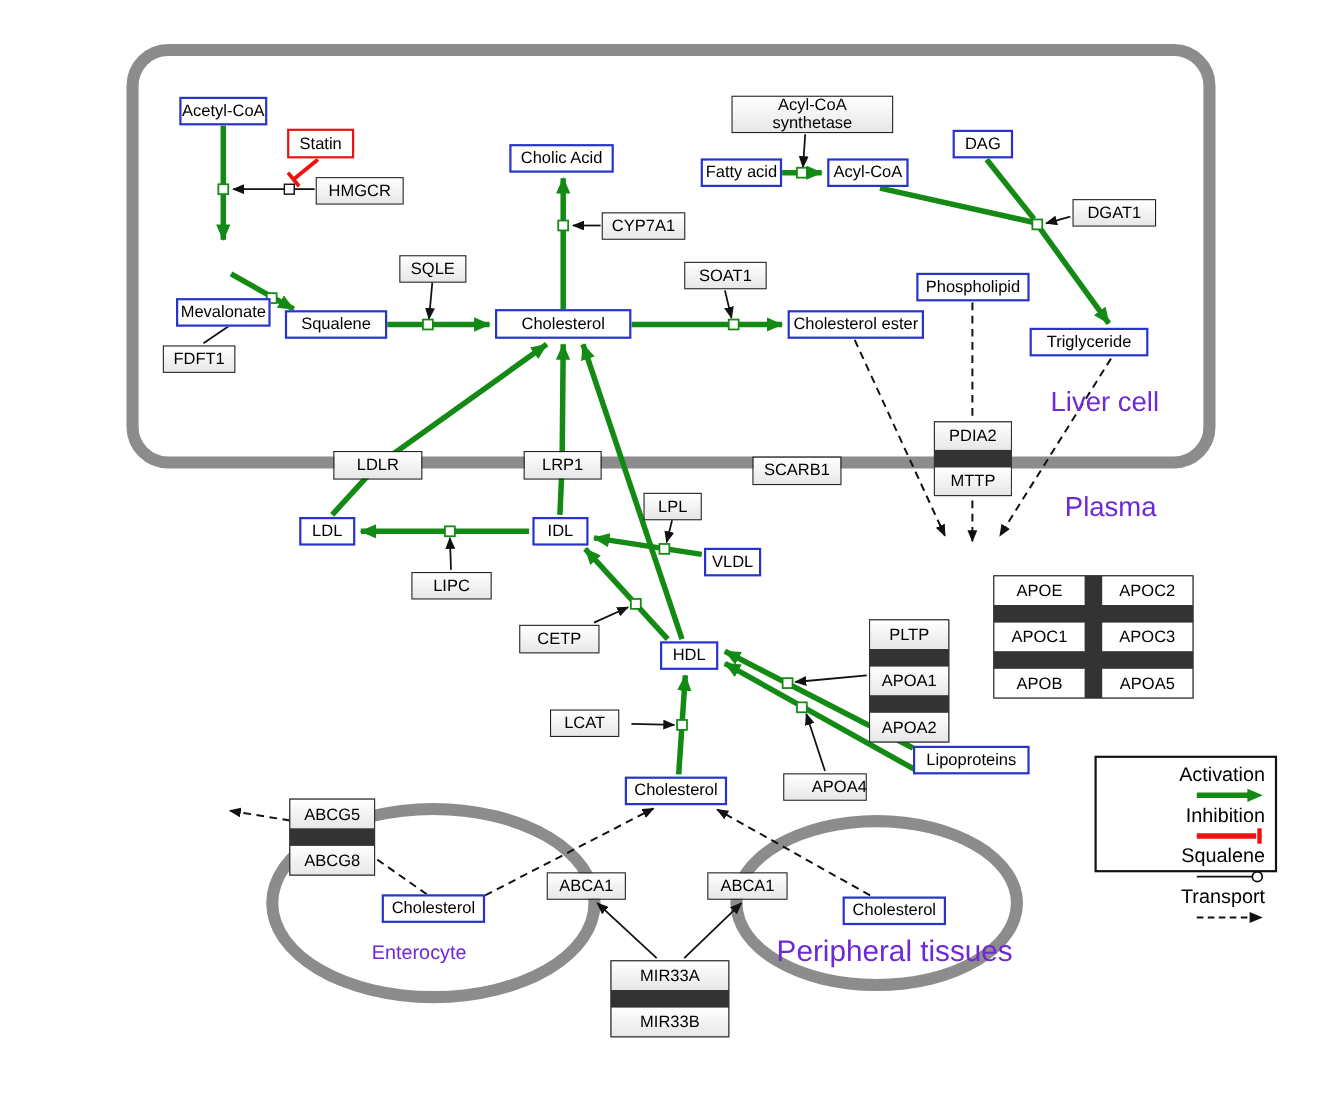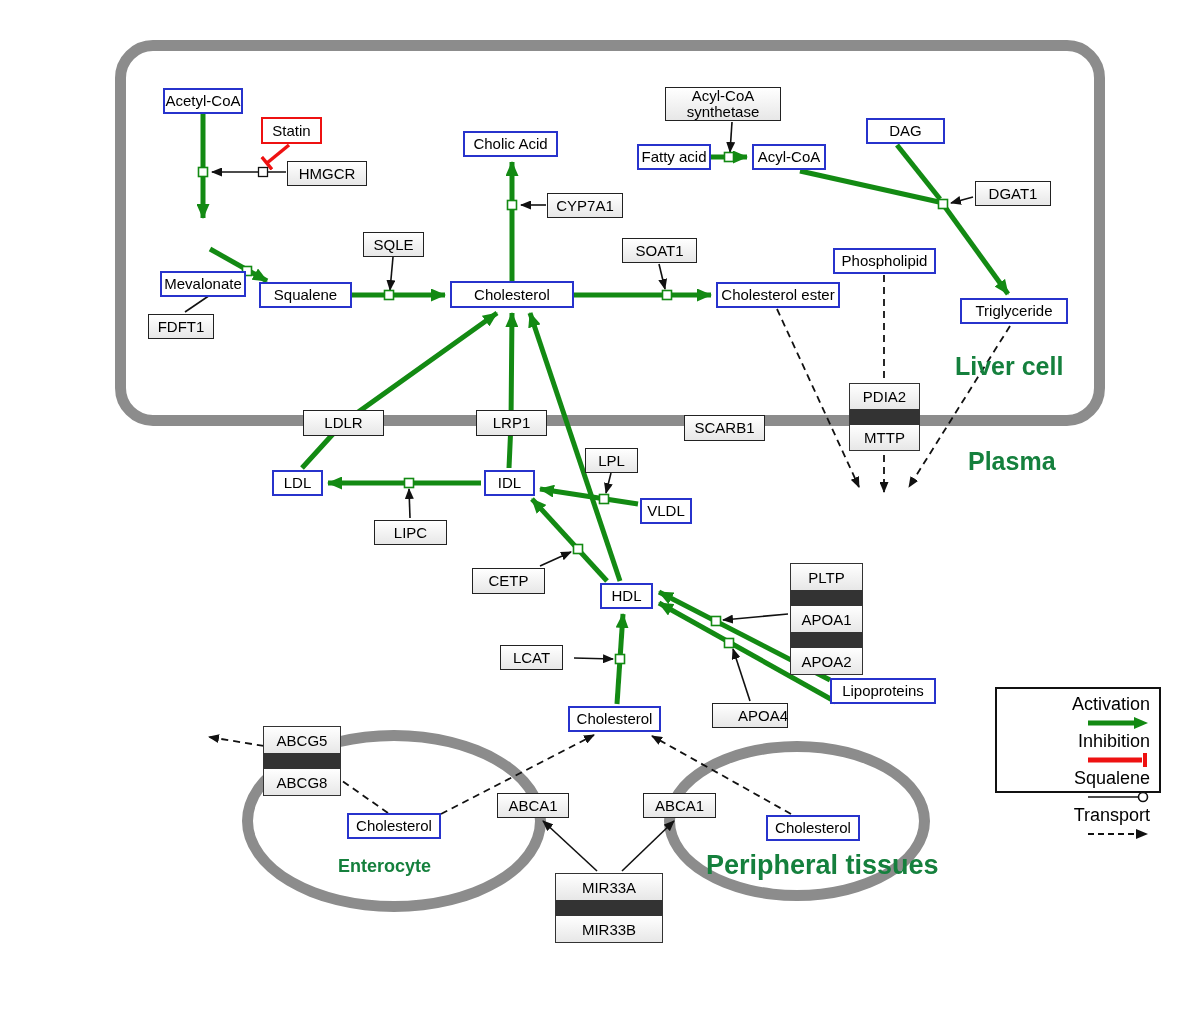--- a/index.html
+++ b/index.html
@@ -18,21 +18,21 @@
           text-align: center; font-size: 15px; color: #000; background: #fff; z-index: 3; line-height: 1.06; }
   .met  { border: 2px solid #2733cc; }
   .drug { border: 2px solid #ee1111; }
   .gene { border: 1.4px solid #222; background: linear-gradient(180deg, #ffffff 0%, #e7e7e7 100%); }
 
   .stack { position: absolute; display: grid; gap: 16px; background: #333; border: 1px solid #333; z-index: 3; }
   .stack .cell { display: flex; align-items: center; justify-content: center; font-size: 15px;
                  background: linear-gradient(180deg, #ffffff 0%, #e7e7e7 100%); }
   .stack .cell.white { background: #fff; }
 
-  .rlabel { position: absolute; font-weight: bold; color: #15803d; z-index: 2; }
+  .rlabel { position: absolute; font-weight: normal; color: #6d28d9; z-index: 2; }
 
   .legend { position: absolute; left: 995px; top: 687px; width: 166px; height: 106px;
             border: 2px solid #111; background: #fff; z-index: 3; display: flex; flex-direction: column;
             justify-content: space-around; padding: 5px 9px; }
   .legend-row { display: flex; align-items: flex-end; justify-content: space-between; font-size: 18px; color: #000; flex-direction: column; }
   .legend-row svg { flex: 0 0 auto; }
 </style>
 </head>
 <body>
 
@@ -129,40 +129,40 @@
   <div class="rlabel" style="left:706px; top:850px; font-size:27px;">Peripheral tissues</div>
 
   <div class="node met" style="left:163px; top:88px; width:80px; height:26px;">Acetyl-CoA</div>
   <div class="node met" style="left:160px; top:223px; width:86px; height:26px;margin-top:48px;">Mevalonate</div>
   <div class="node met" style="left:259px; top:282px; width:93px; height:26px;">Squalene</div>
   <div class="node met" style="left:450px; top:281px; width:124px; height:27px;">Cholesterol</div>
   <div class="node met" style="left:463px; top:131px; width:95px; height:26px;">Cholic Acid</div>
   <div class="node met" style="left:716px; top:282px; width:124px; height:26px;">Cholesterol ester</div>
   <div class="node met" style="left:637px; top:144px; width:74px; height:26px;">Fatty acid</div>
   <div class="node met" style="left:752px; top:144px; width:74px; height:26px;">Acyl-CoA</div>
-  <div class="node met" style="left:866px; top:118px; width:79px; height:26px;">DAG</div>
+  <div class="node met" style="left:866px; top:118px; width:55px; height:26px;">DAG</div>
   <div class="node met" style="left:833px; top:248px; width:103px; height:26px;">Phospholipid</div>
-  <div class="node met" style="left:960px; top:298px; width:108px; height:26px;">Triglyceride</div>
+  <div class="node met" style="left:936px; top:298px; width:108px; height:26px;">Triglyceride</div>
   <div class="node met" style="left:272px; top:470px; width:51px; height:26px;">LDL</div>
   <div class="node met" style="left:484px; top:470px; width:51px; height:26px;">IDL</div>
   <div class="node met" style="left:640px; top:498px; width:52px; height:26px;">VLDL</div>
   <div class="node met" style="left:600px; top:583px; width:53px; height:26px;">HDL</div>
   <div class="node met" style="left:830px; top:678px; width:106px; height:26px;">Lipoproteins</div>
   <div class="node met" style="left:568px; top:706px; width:93px; height:26px;">Cholesterol</div>
   <div class="node met" style="left:347px; top:813px; width:94px; height:26px;">Cholesterol</div>
   <div class="node met" style="left:766px; top:815px; width:94px; height:26px;">Cholesterol</div>
 
   <div class="node drug" style="left:261px; top:117px; width:61px; height:27px;">Statin</div>
 
   <div class="node gene" style="left:287px; top:161px; width:80px; height:25px;">HMGCR</div>
   <div class="node gene" style="left:148px; top:314px; width:66px; height:25px;">FDFT1</div>
   <div class="node gene" style="left:363px; top:232px; width:61px; height:25px;">SQLE</div>
   <div class="node gene" style="left:547px; top:193px; width:76px; height:25px;">CYP7A1</div>
   <div class="node gene" style="left:622px; top:238px; width:75px; height:25px;">SOAT1</div>
-  <div class="node gene" style="left:665px; top:87px; width:116px; height:34px; padding:1px 12px;">Acyl-CoA synthetase</div>
+  <div class="node gene" style="left:665px; top:87px; width:147px; height:34px; padding:1px 12px;">Acyl-CoA synthetase</div>
   <div class="node gene" style="left:975px; top:181px; width:76px; height:25px;">DGAT1</div>
   <div class="node gene" style="left:303px; top:410px; width:81px; height:26px;">LDLR</div>
   <div class="node gene" style="left:476px; top:410px; width:71px; height:26px;">LRP1</div>
   <div class="node gene" style="left:684px; top:415px; width:81px; height:26px;">SCARB1</div>
   <div class="node gene" style="left:374px; top:520px; width:73px; height:25px;">LIPC</div>
   <div class="node gene" style="left:585px; top:448px; width:53px; height:25px;">LPL</div>
   <div class="node gene" style="left:472px; top:568px; width:73px; height:26px;">CETP</div>
   <div class="node gene" style="left:500px; top:645px; width:63px; height:25px;">LCAT</div>
   <div class="node gene" style="left:712px; top:703px; width:76px; height:25px;padding-left:26px;">APOA4</div>
   <div class="node gene" style="left:497px; top:793px; width:72px; height:25px;">ABCA1</div>
@@ -179,20 +179,28 @@
   <div class="stack" style="left:790px; top:563px; width:73px; grid-template-rows:26px 26px 26px;">
     <div class="cell">PLTP</div>
     <div class="cell">APOA1</div>
     <div class="cell">APOA2</div>
   </div>
   <div class="stack" style="left:555px; top:873px; width:108px; grid-template-rows:26px 26px;">
     <div class="cell">MIR33A</div>
     <div class="cell">MIR33B</div>
   </div>
 
+  <div class="stack" style="left:903px; top:523px; grid-template-columns:82px 82px; grid-template-rows:26px 26px 26px;">
+    <div class="cell white">APOE</div>
+    <div class="cell white">APOC2</div>
+    <div class="cell white">APOC1</div>
+    <div class="cell white">APOC3</div>
+    <div class="cell white">APOB</div>
+    <div class="cell white">APOA5</div>
+  </div>
 
   <div class="legend">
     <div class="legend-row">
       <span>Activation</span>
       <svg width="64" height="16">
         <line x1="2" y1="8" x2="49" y2="8" stroke="#138a13" stroke-width="5"></line>
         <path d="M48,2 L62,8 L48,14 Z" fill="#138a13"></path>
       </svg>
     </div>
     <div class="legend-row">

